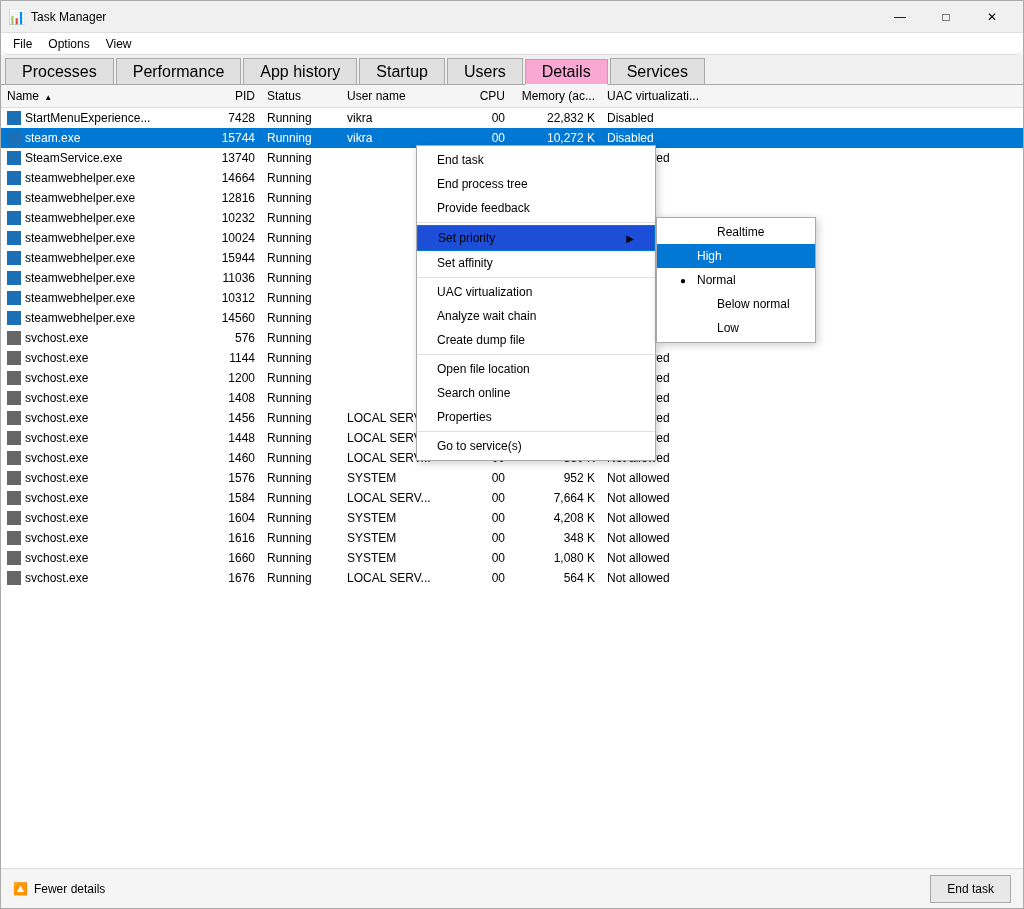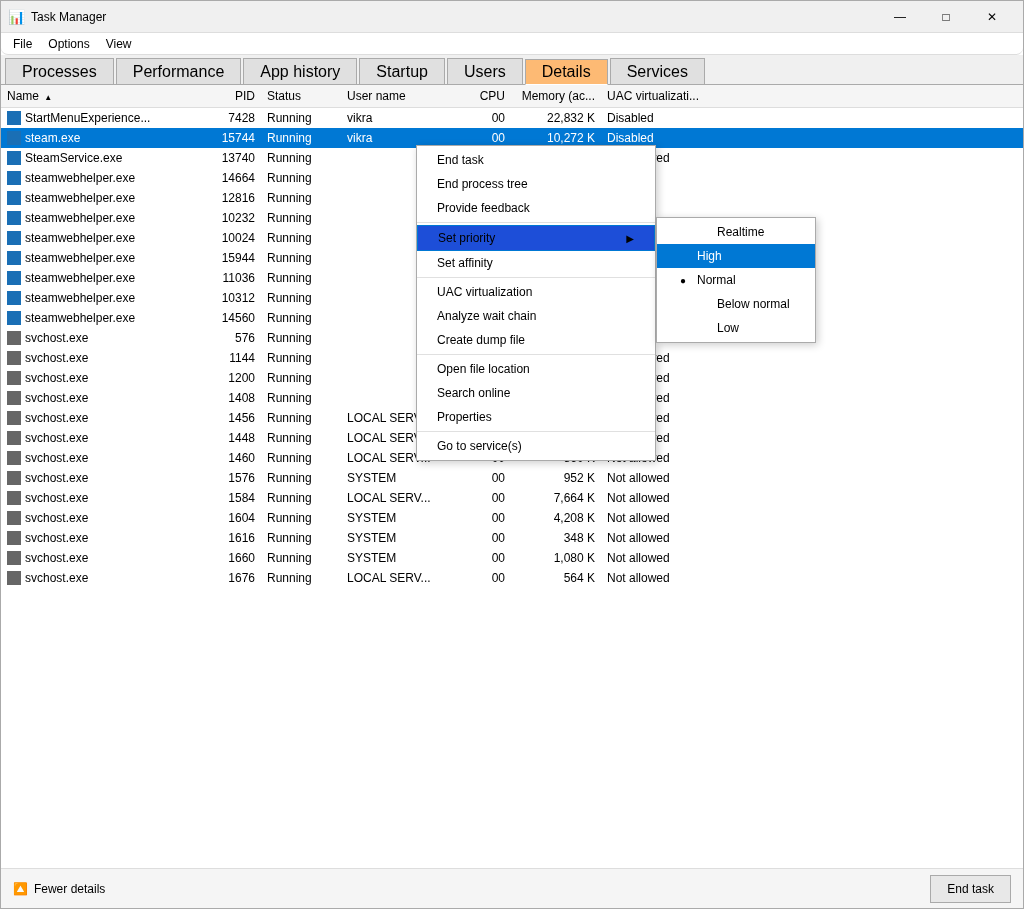--- a/index.html
+++ b/index.html
@@ -88,21 +88,21 @@
       border: 1px solid transparent;
       border-bottom: none;
       margin-right: 2px;
       height: 26px;
       display: flex;
       align-items: center;
       background: #e0e0e0;
       border-color: #aaa;
     }
     .tab.active {
-      background: #fdba74;
+      background: #f9a8d4;
       border-color: #aaa;
       border-bottom: 1px solid #ffffff;
       margin-bottom: -1px;
       z-index: 1;
       margin-top: 12px;
     }
     .content-area {
       flex: 1;
       display: flex;
       flex-direction: column;

